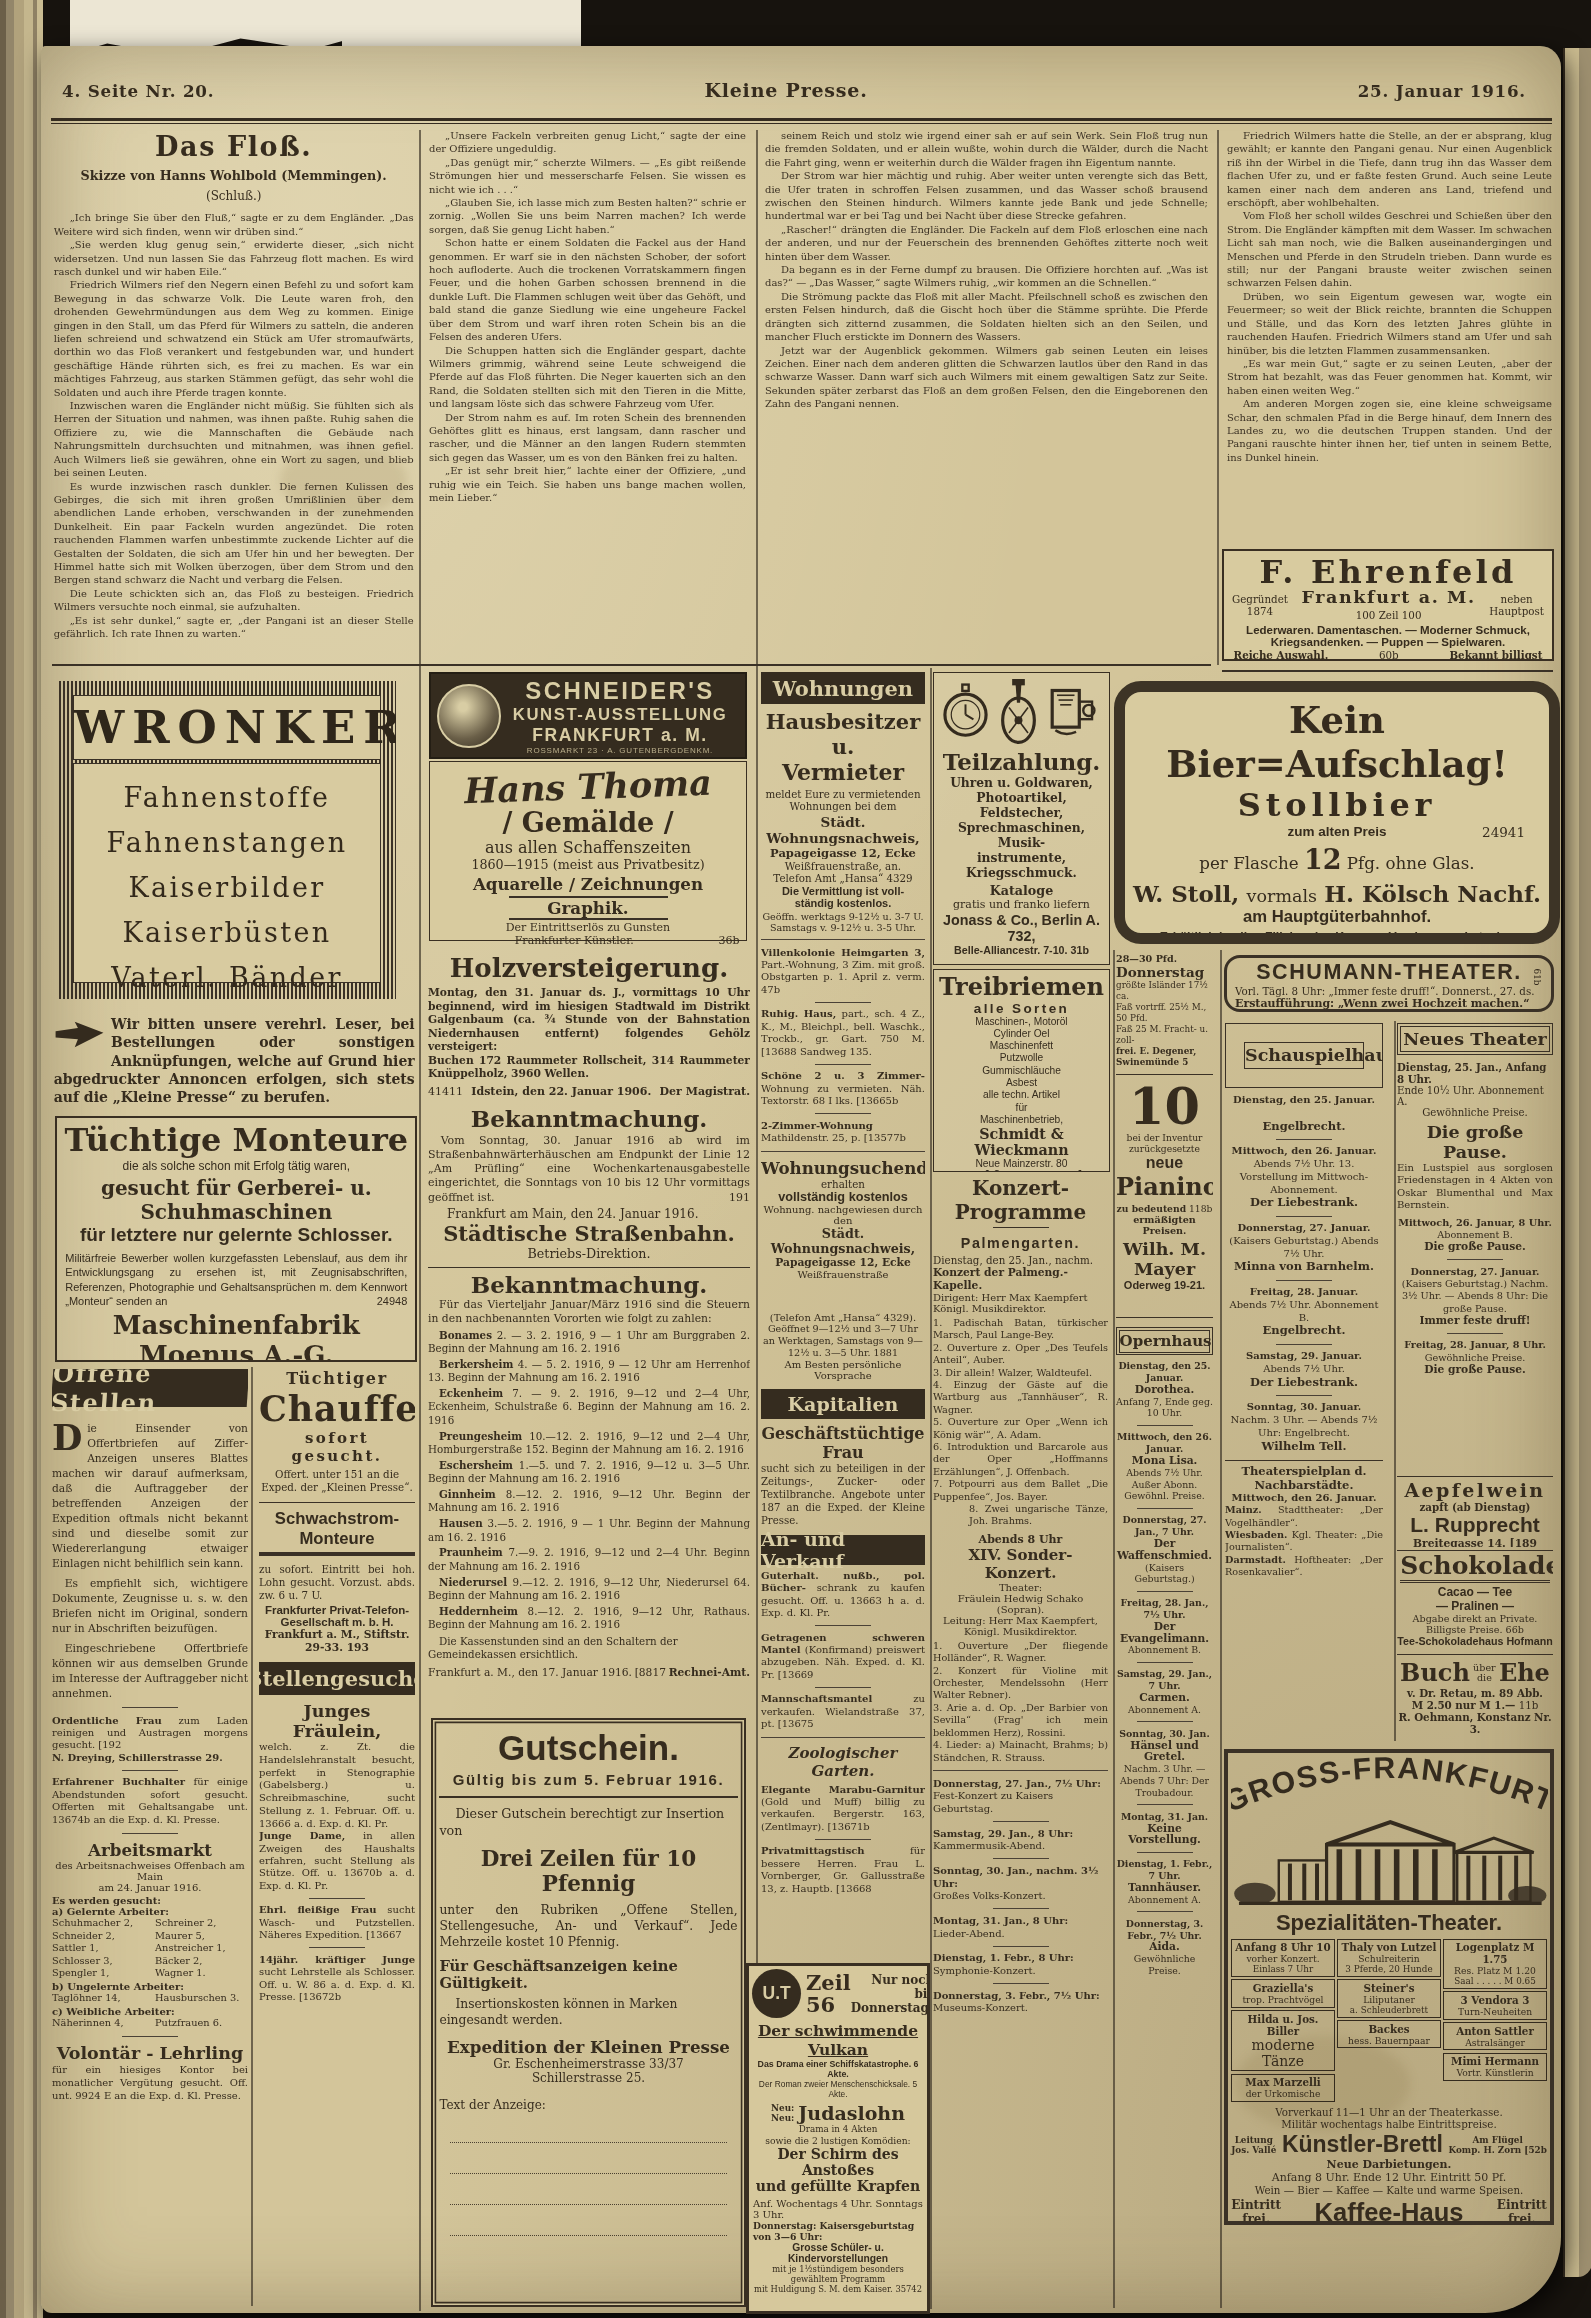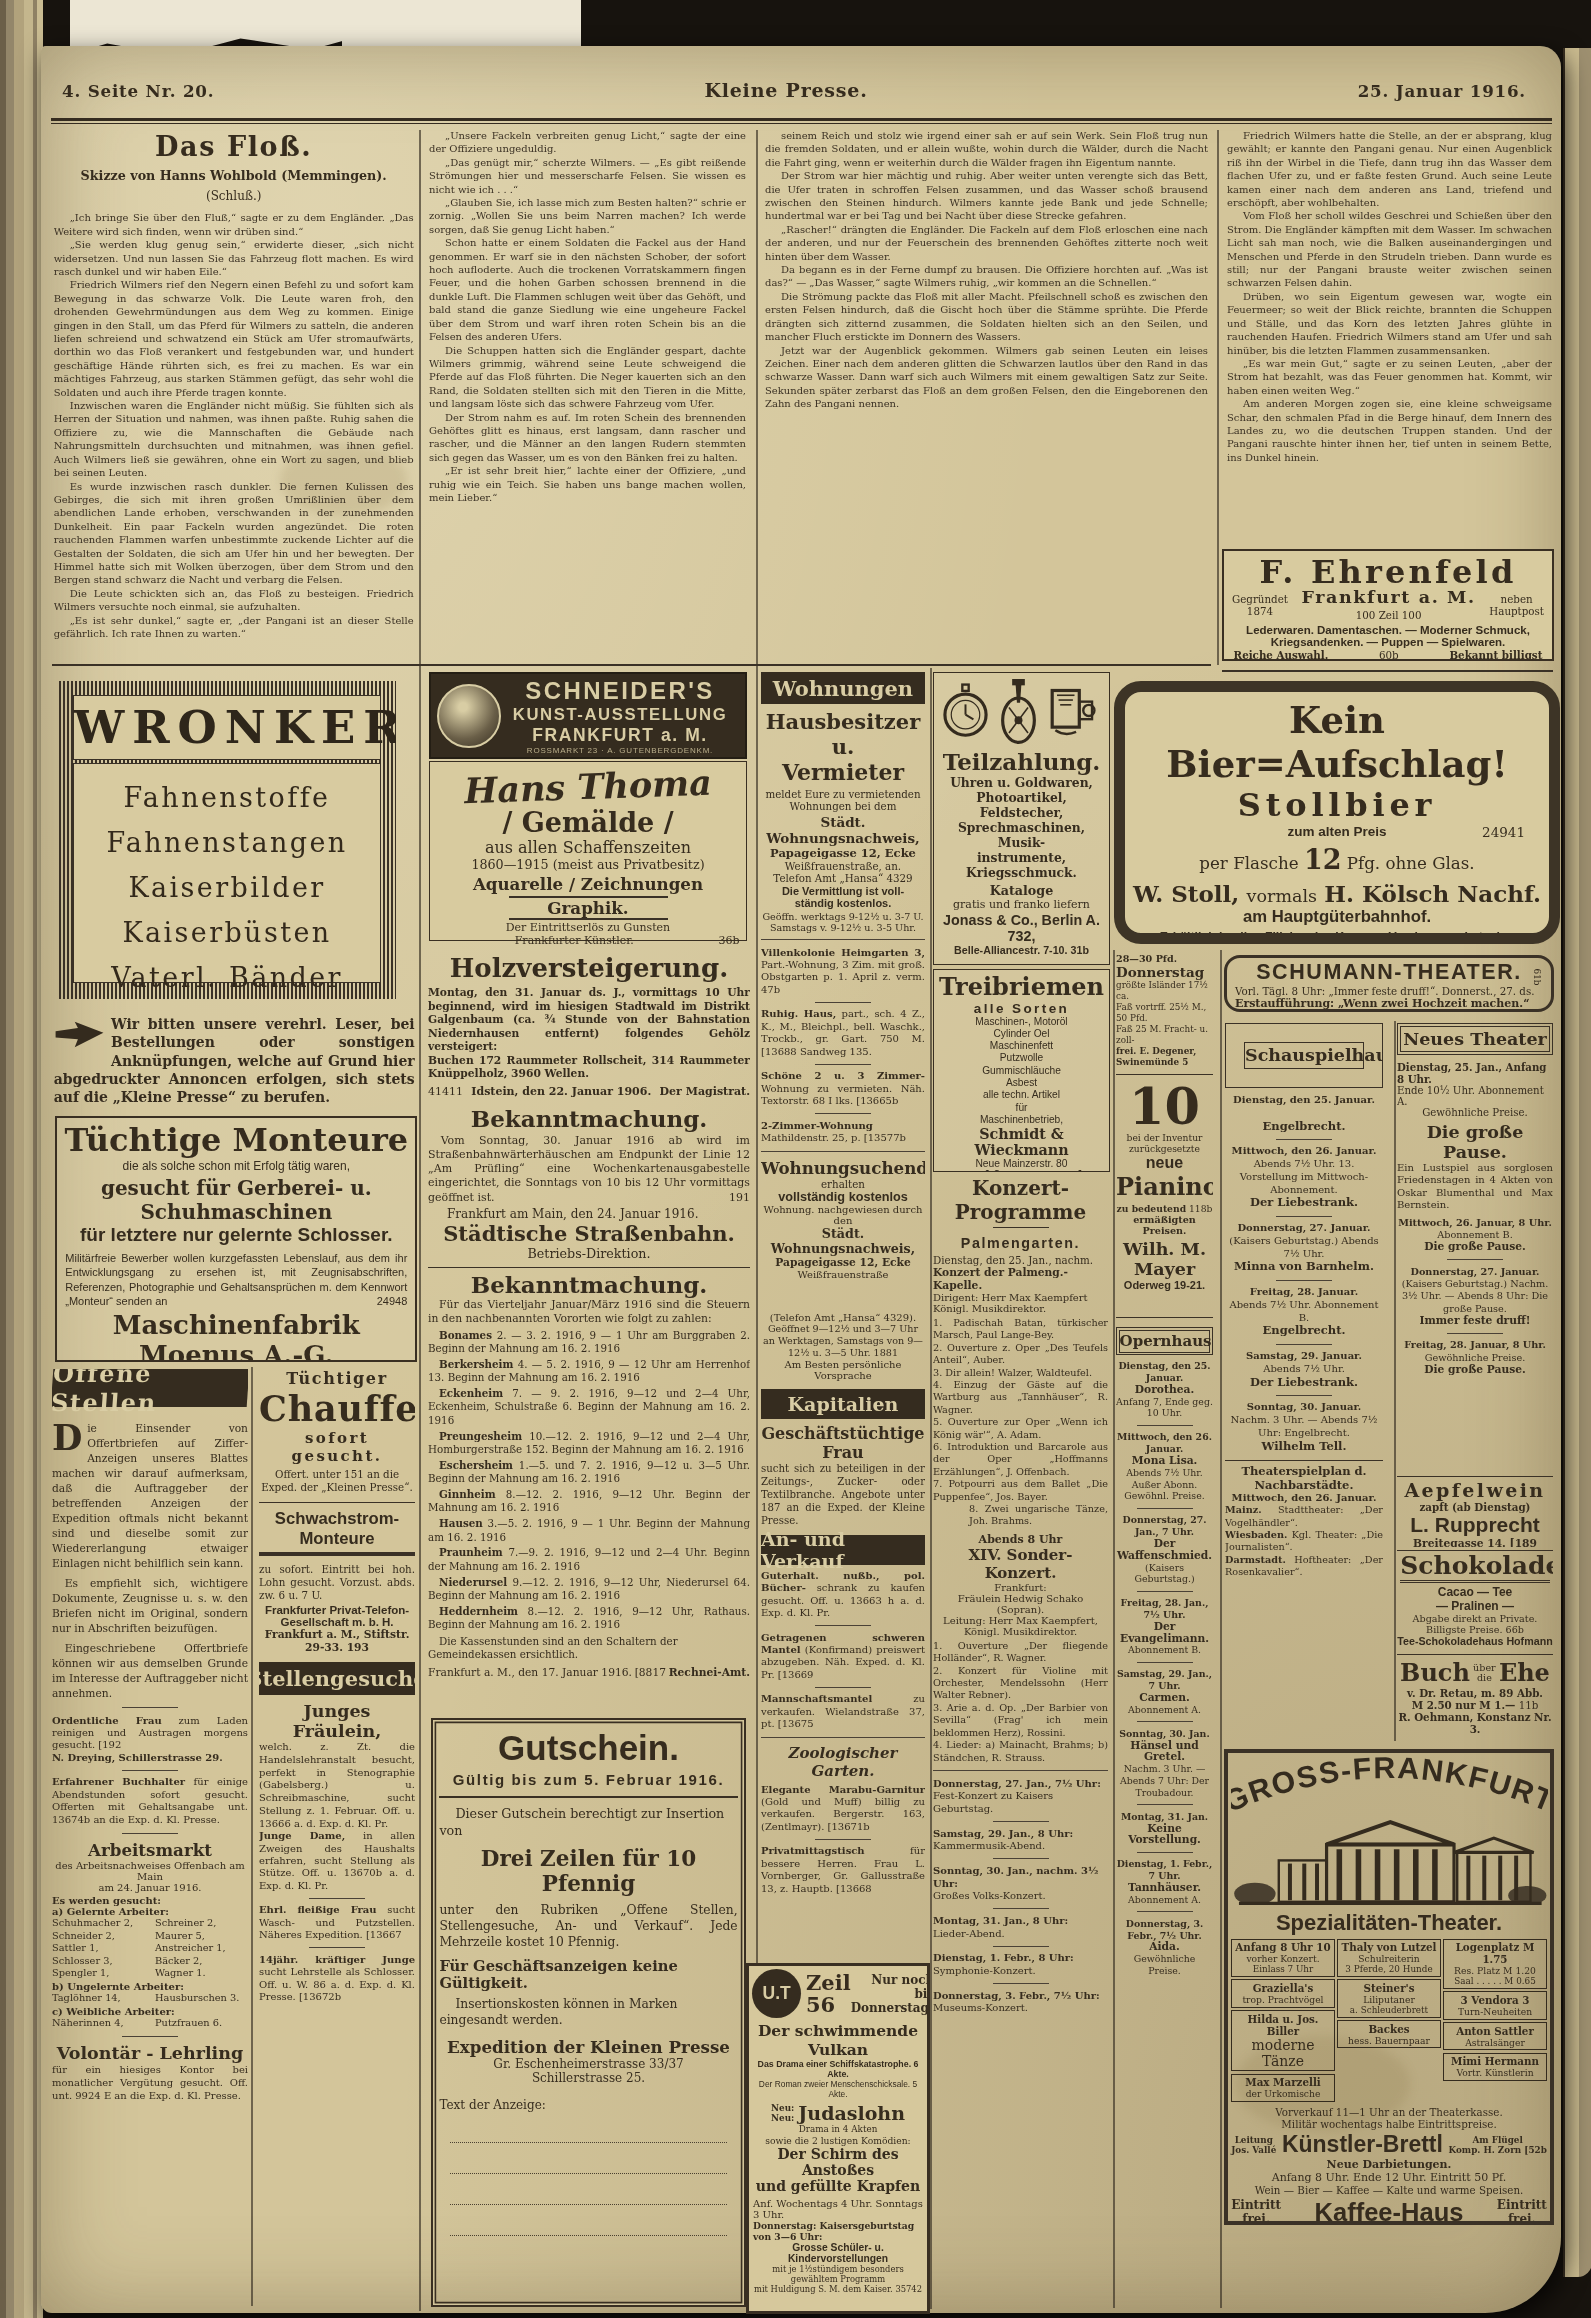--- a/index.html
+++ b/index.html
@@ -441,21 +441,21 @@
         <div style="width:49px;height:49px;border-radius:50%;background:#352c1f;color:#d9cda4;display:flex;align-items:center;justify-content:center;font-weight:bold;font-size:17.5px;flex:none;" class="sans">U.T</div>
         <div style="margin-left:4.8px;">
           <div class="b" style="font-size:21px;">Zeil</div>
           <div class="b" style="font-size:21px;margin-top:-3.2px;">56</div>
         </div>
         <div style="margin-left:auto;text-align:right;">
           <div class="b" style="font-size:12px;">Nur noch</div>
           <div class="b" style="font-size:12px;">bis Donnerstag!</div>
         </div>
       </div>
-      <div class="c b" style="font-size:15.5px;margin-top:3.2px;">Der schwimmende Vulkan</div>
+      <div class="c b" style="font-size:15.5px;margin-top:3.2px;text-decoration:underline;">Der schwimmende Vulkan</div>
       <div class="c b sans" style="font-size:8.8px;">Das Drama einer Schiffskatastrophe.  6 Akte.</div>
       <div class="c sans" style="font-size:8.4px;">Der Roman zweier Menschenschicksale.  5 Akte.</div>
       <div style="display:flex;align-items:center;justify-content:center;margin-top:2.4px;">
         <div style="font-size:8.8px;font-weight:bold;text-align:right;margin-right:4px;">
           <div>Neu:</div>
             <div>Neu:</div>
         </div>
         <div class="b" style="font-size:19px;">Judaslohn</div>
       </div>
       <div class="c" style="font-size:8.8px;">Drama in 4 Akten</div>
@@ -541,21 +541,21 @@
           <p style="font-size:9.7px;line-height:12.4px;text-align:justify;">2. Ouverture z. Oper „Des Teufels Anteil“, Auber.</p>
           <p style="font-size:9.7px;line-height:12.4px;text-align:justify;">3. Dir allein! Walzer, Waldteufel.</p>
           <p style="font-size:9.7px;line-height:12.4px;text-align:justify;">4. Einzug der Gäste auf die Wartburg aus „Tannhäuser“, R. Wagner.</p>
           <p style="font-size:9.7px;line-height:12.4px;text-align:justify;">5. Ouverture zur Oper „Wenn ich König wär'“, A. Adam.</p>
           <p style="font-size:9.7px;line-height:12.4px;text-align:justify;">6. Introduktion und Barcarole aus der Oper „Hoffmanns Erzählungen“, J. Offenbach.</p>
           <p style="font-size:9.7px;line-height:12.4px;text-align:justify;">7. Potpourri aus dem Ballet „Die Puppenfee“, Jos. Bayer.</p>
           <p style="font-size:9.7px;line-height:12.4px;text-align:justify;padding-left:36px;">8. Zwei ungarische Tänze, Joh. Brahms.</p>
         </div>
       <div class="c b" style="font-size:11px;margin-top:4.8px;">Abends 8 Uhr</div>
       <div class="c b" style="font-size:15px;">XIV. Sonder-Konzert.</div>
-      <div class="c" style="font-size:10px;">Frankfurt:</div>
+      <div class="c" style="font-size:10px;">Theater:</div>
       <div class="c" style="font-size:10px;">Fräulein Hedwig Schako</div>
       <div class="c" style="font-size:10px;">(Sopran).</div>
       <div class="c" style="font-size:10px;">Leitung: Herr Max Kaempfert,</div>
       <div class="c" style="font-size:10px;">Königl. Musikdirektor.</div>
       <div style="margin-top:3.2px;">
 
       <p style="font-size:9.7px;line-height:12.4px;text-align:justify;">1. Ouverture „Der fliegende Holländer“, R. Wagner.</p>
           <p style="font-size:9.7px;line-height:12.4px;text-align:justify;">2. Konzert für Violine mit Orchester, Mendelssohn (Herr Walter Rebner).</p>
           <p style="font-size:9.7px;line-height:12.4px;text-align:justify;">3. Arie a. d. Op. „Der Barbier von Sevilla“ (Frag' ich mein beklommen Herz), Rossini.</p>
           <p style="font-size:9.7px;line-height:12.4px;text-align:justify;">4. Lieder: a) Mainacht, Brahms; b) Ständchen, R. Strauss.</p>

